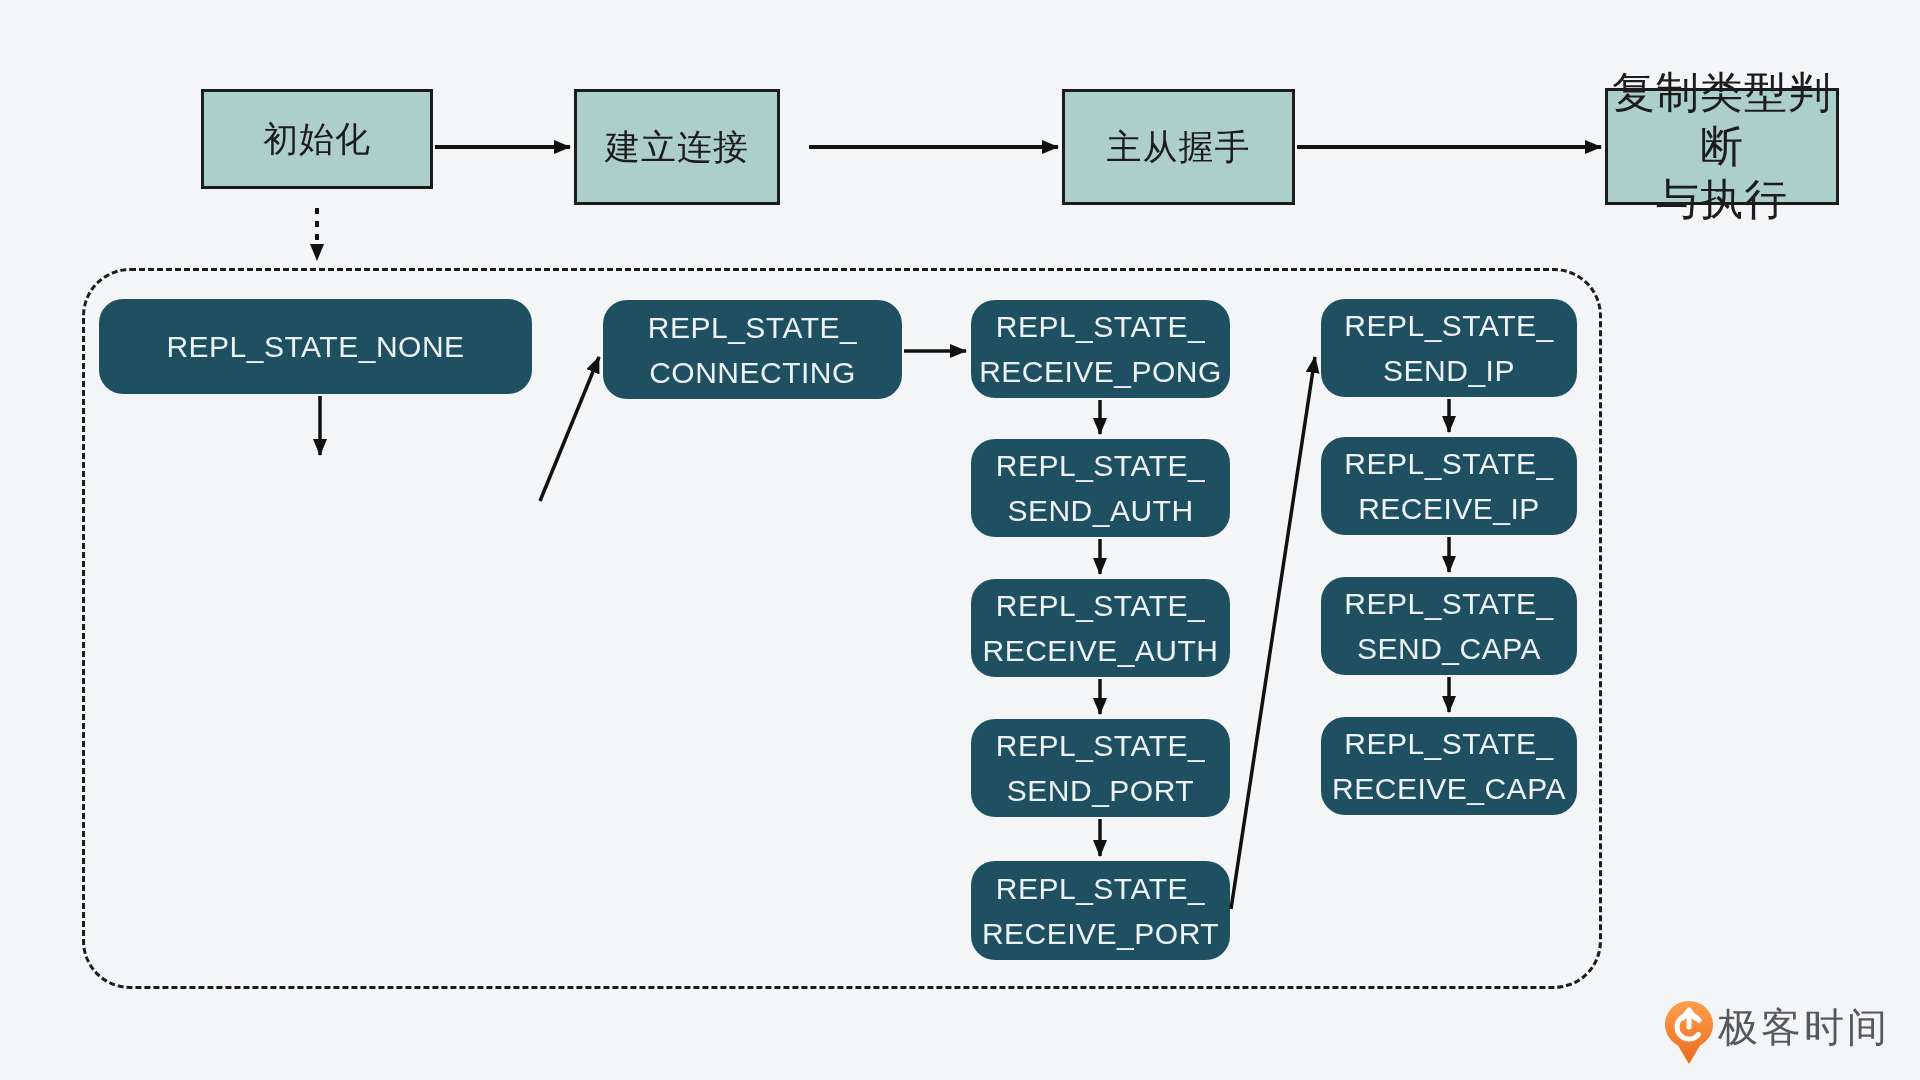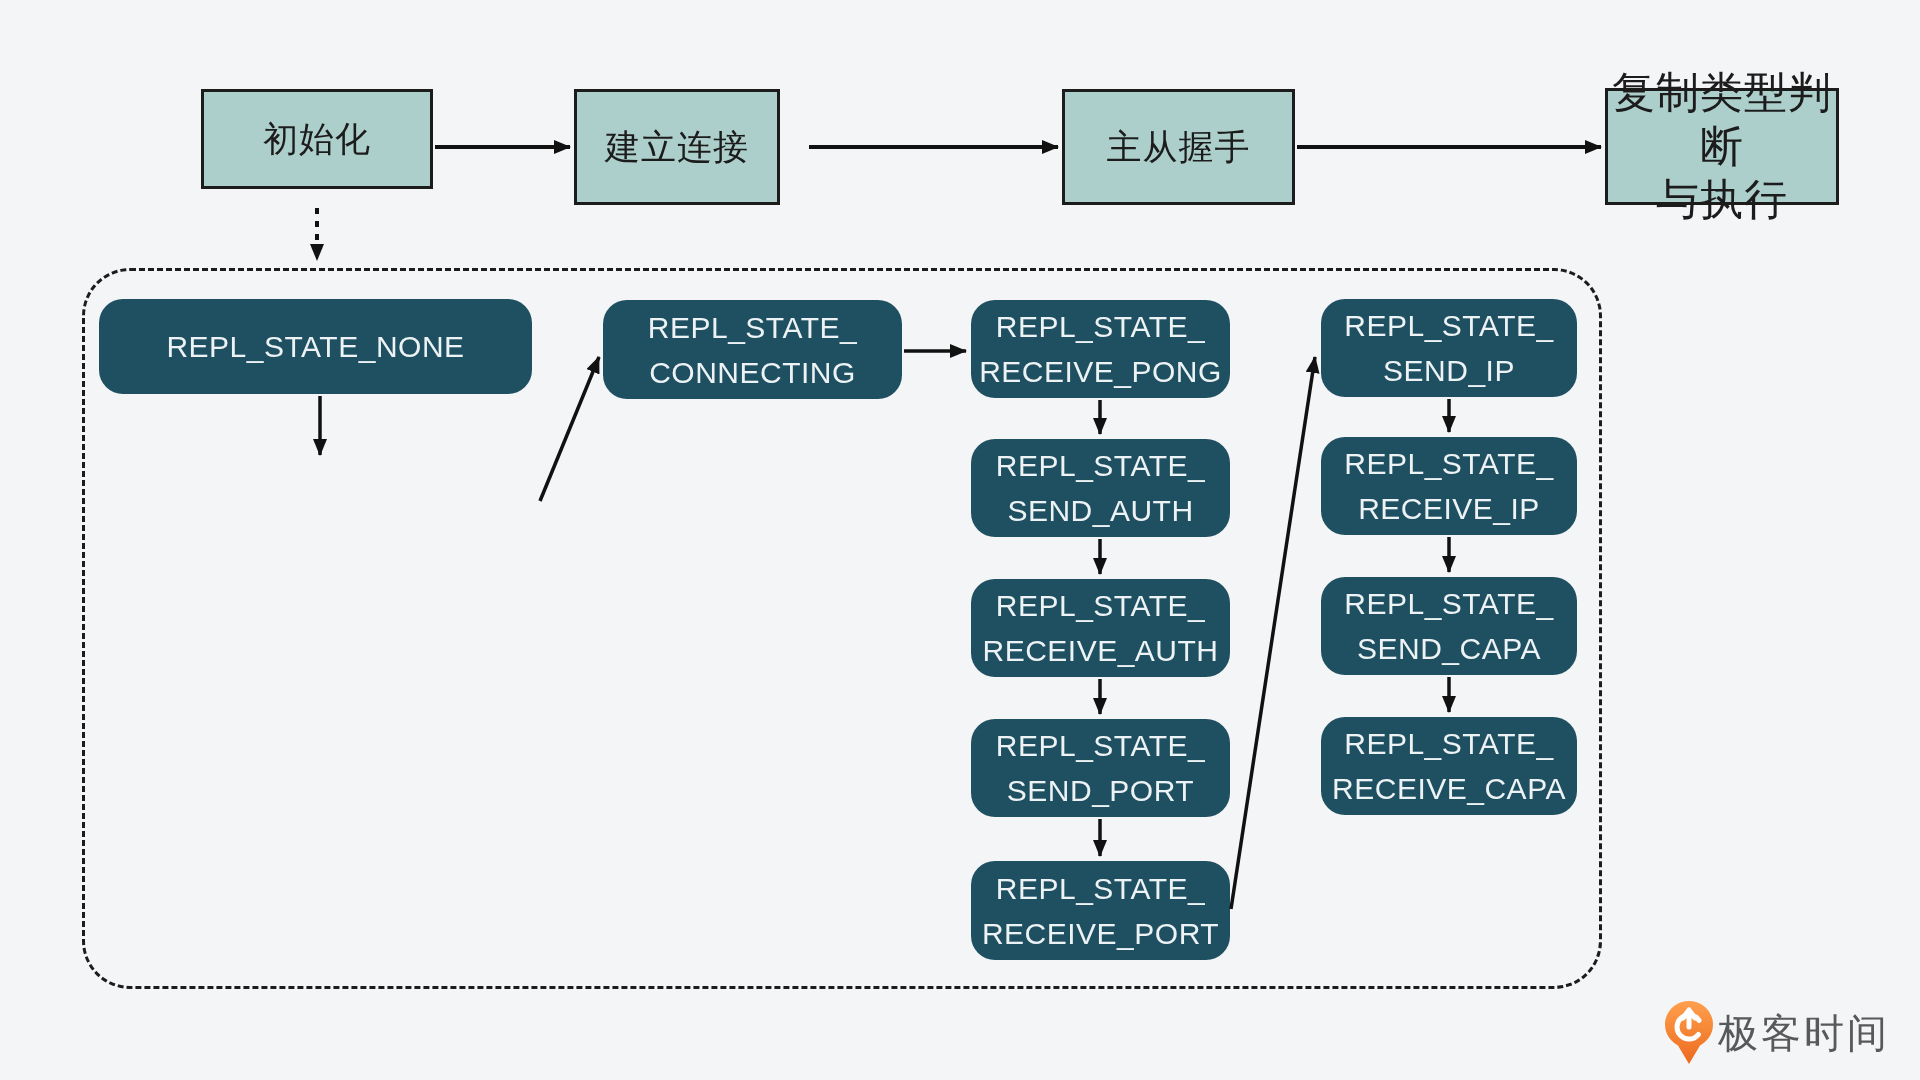--- a/index.html
+++ b/index.html
@@ -49,21 +49,21 @@
   .s-rip       {left:1321px;top:437px; width:256px; height:98px;}
   .s-scapa     {left:1321px;top:577px; width:256px; height:98px;}
   .s-rcapa     {left:1321px;top:717px; width:256px; height:98px;}
 
   
   #edges{position:absolute;left:0;top:0;width:1920px;height:1080px;pointer-events:none;}
 
   
   .brand{
     position:absolute;right:30px;bottom:14px;
-    display:flex;align-items:center;gap:4px;
+    display:flex;align-items:flex-start;gap:4px;
   }
   .brand-text{
     font-size:40px;color:#58595b;letter-spacing:3px;
   }
 </style>
 </head>
 <body>
 
 <div id="stage">
 

